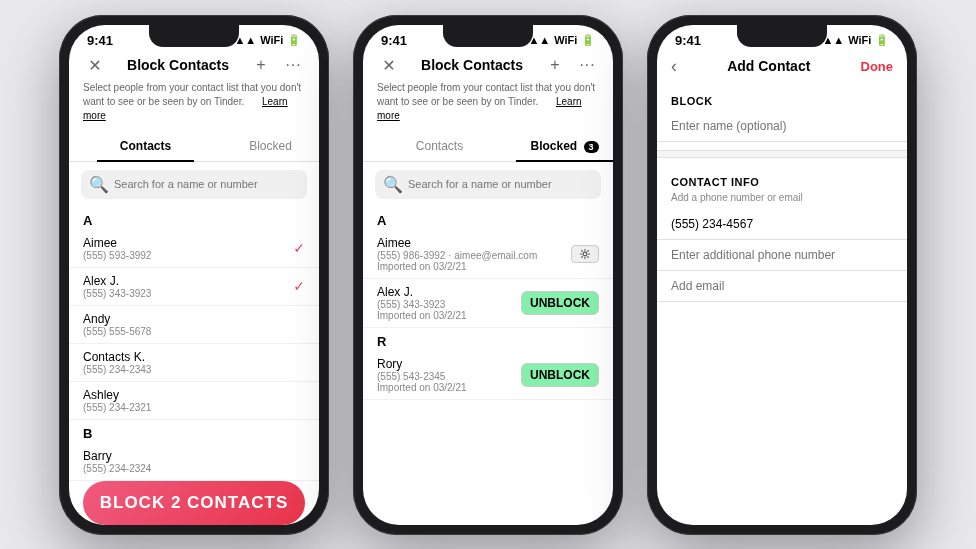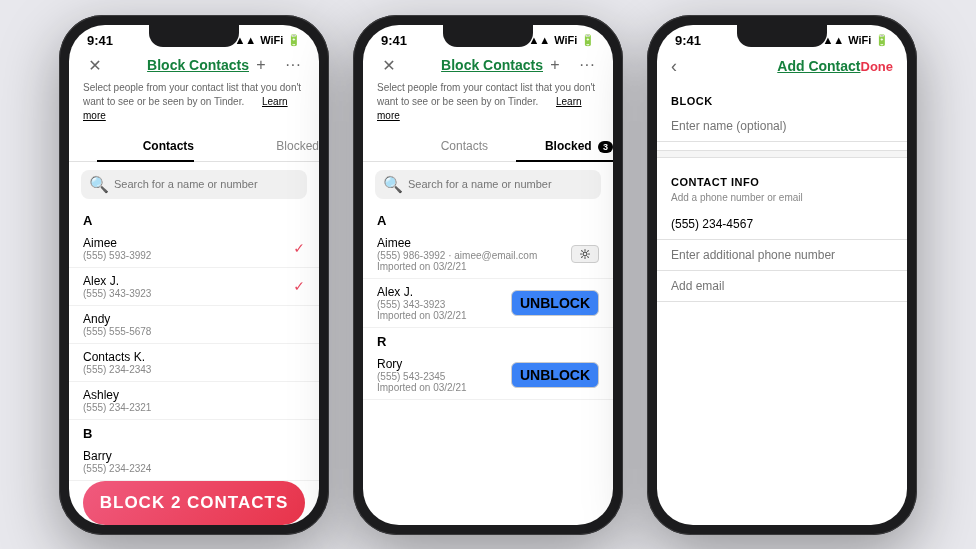--- a/index.html
+++ b/index.html
@@ -75,24 +75,23 @@
     .screen-header {
       display: flex;
       align-items: center;
       justify-content: space-between;
       padding: 4px 14px 6px;
       flex-shrink: 0;
     }
     .header-title {
       font-size: 14px;
       font-weight: 600;
-      color: #15803d;
+      color: #000000;
       flex: 1;
-      text-align: right;
-      text-decoration: underline;
+      text-align: center;
     }
     .header-icon {
       font-size: 16px;
       color: #666;
       width: 24px;
       text-align: center;
     }
     .header-icons-right { display: flex; gap: 8px; align-items: center; }
 
     .subtitle-text {
@@ -104,21 +103,21 @@
     .subtitle-text a { color: #000; text-decoration: underline; margin-left: 15px; }
 
     
     .tabs {
       display: flex;
       border-bottom: 1px solid #e0e0e0;
       flex-shrink: 0;
     }
     .tab {
       flex: 1;
-      text-align: right;
+      text-align: center;
       padding: 8px 0;
       font-size: 12px;
       font-weight: 500;
       color: #888;
       position: relative;
       margin-left: 28px;
     }
     .tab.active {
       color: #000;
       font-weight: 600;
@@ -193,24 +192,24 @@
       letter-spacing: 1px;
       text-align: center;
       flex-shrink: 0;
     }
 
     
     .unblock-btn {
       border: 1px solid #ccc;
       border-radius: 6px;
       padding: 4px 8px;
-      font-size: 14px;
+      font-size: 12px;
       font-weight: 600;
       color: #000;
-      background: #3b82f6;
+      background: #86efac;
       flex-shrink: 0;
     }
 
     
     .settings-toggle {
       width: 28px;
       height: 18px;
       background: #f0f0f0;
       border: 1px solid #ccc;
       border-radius: 4px;

